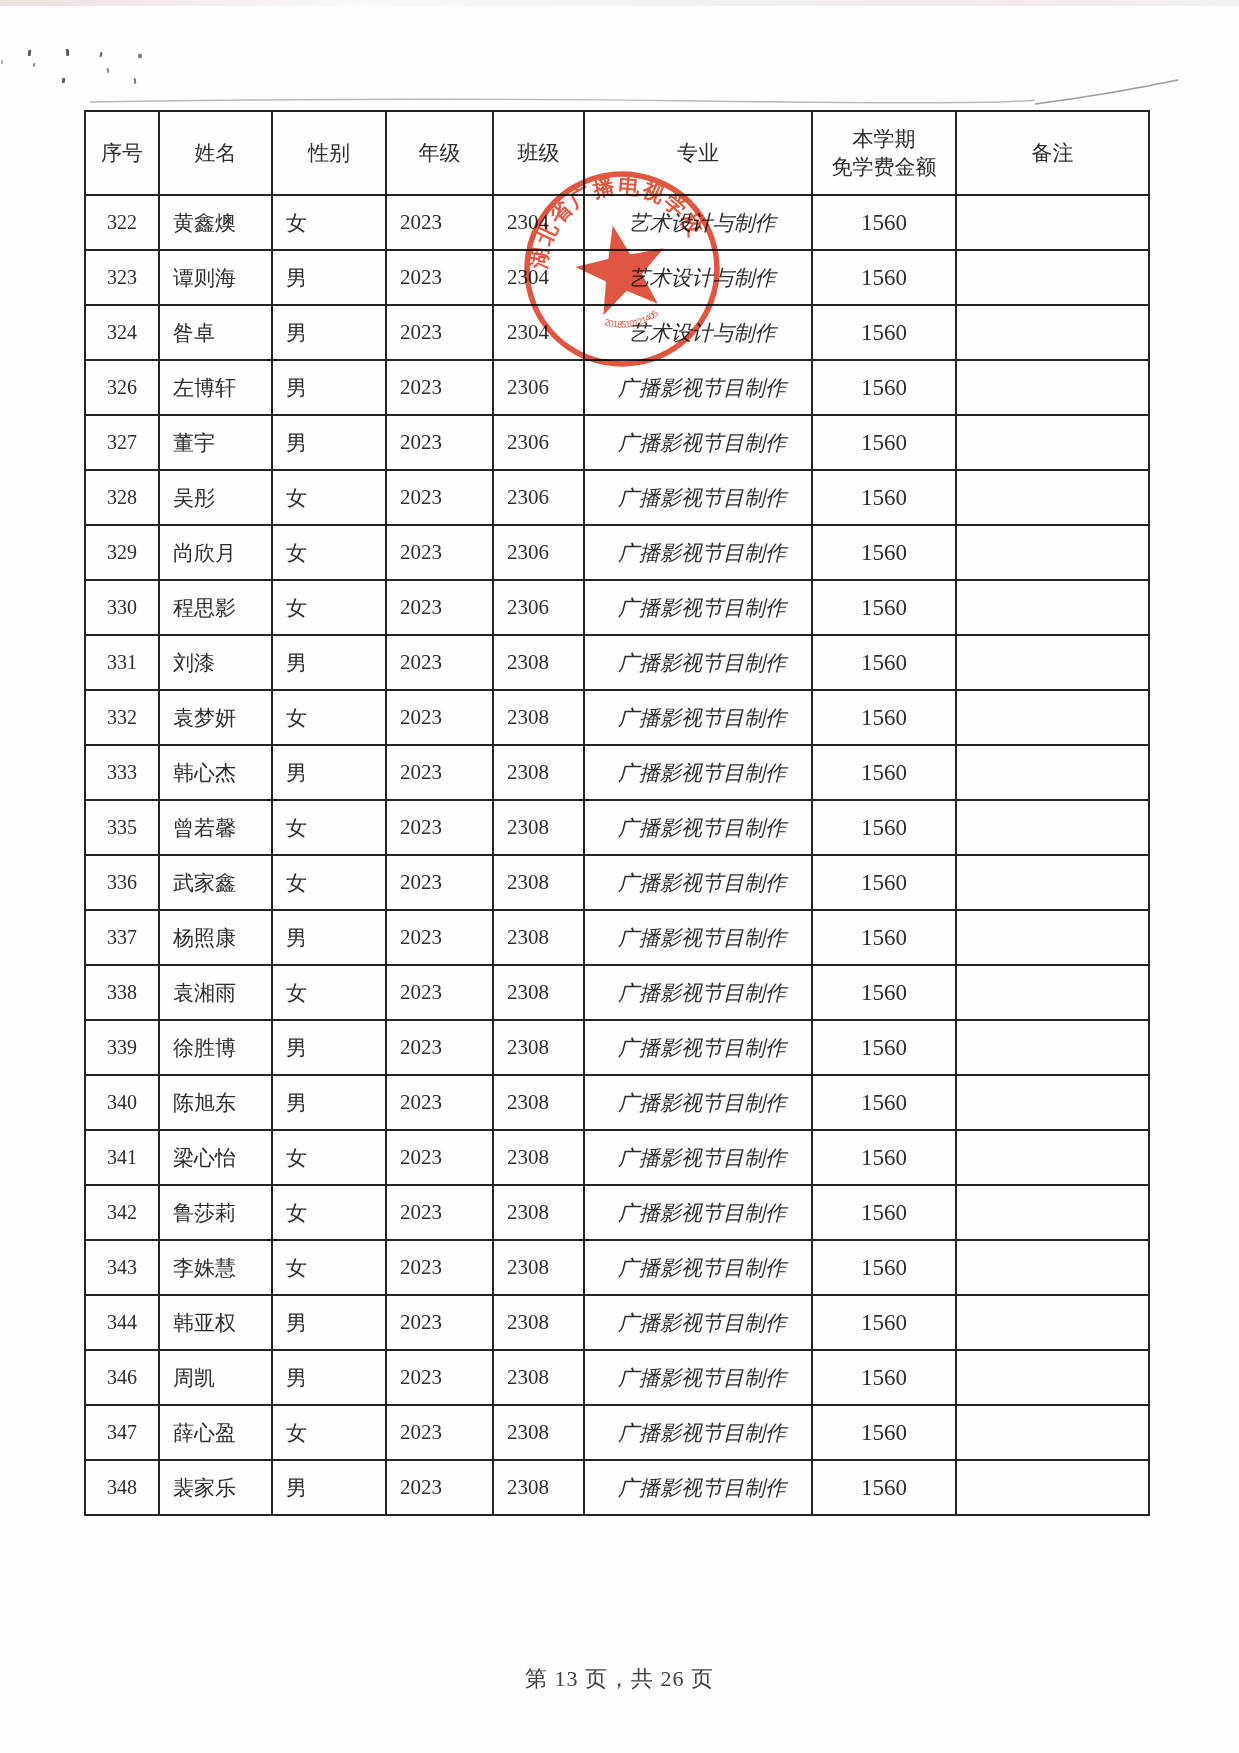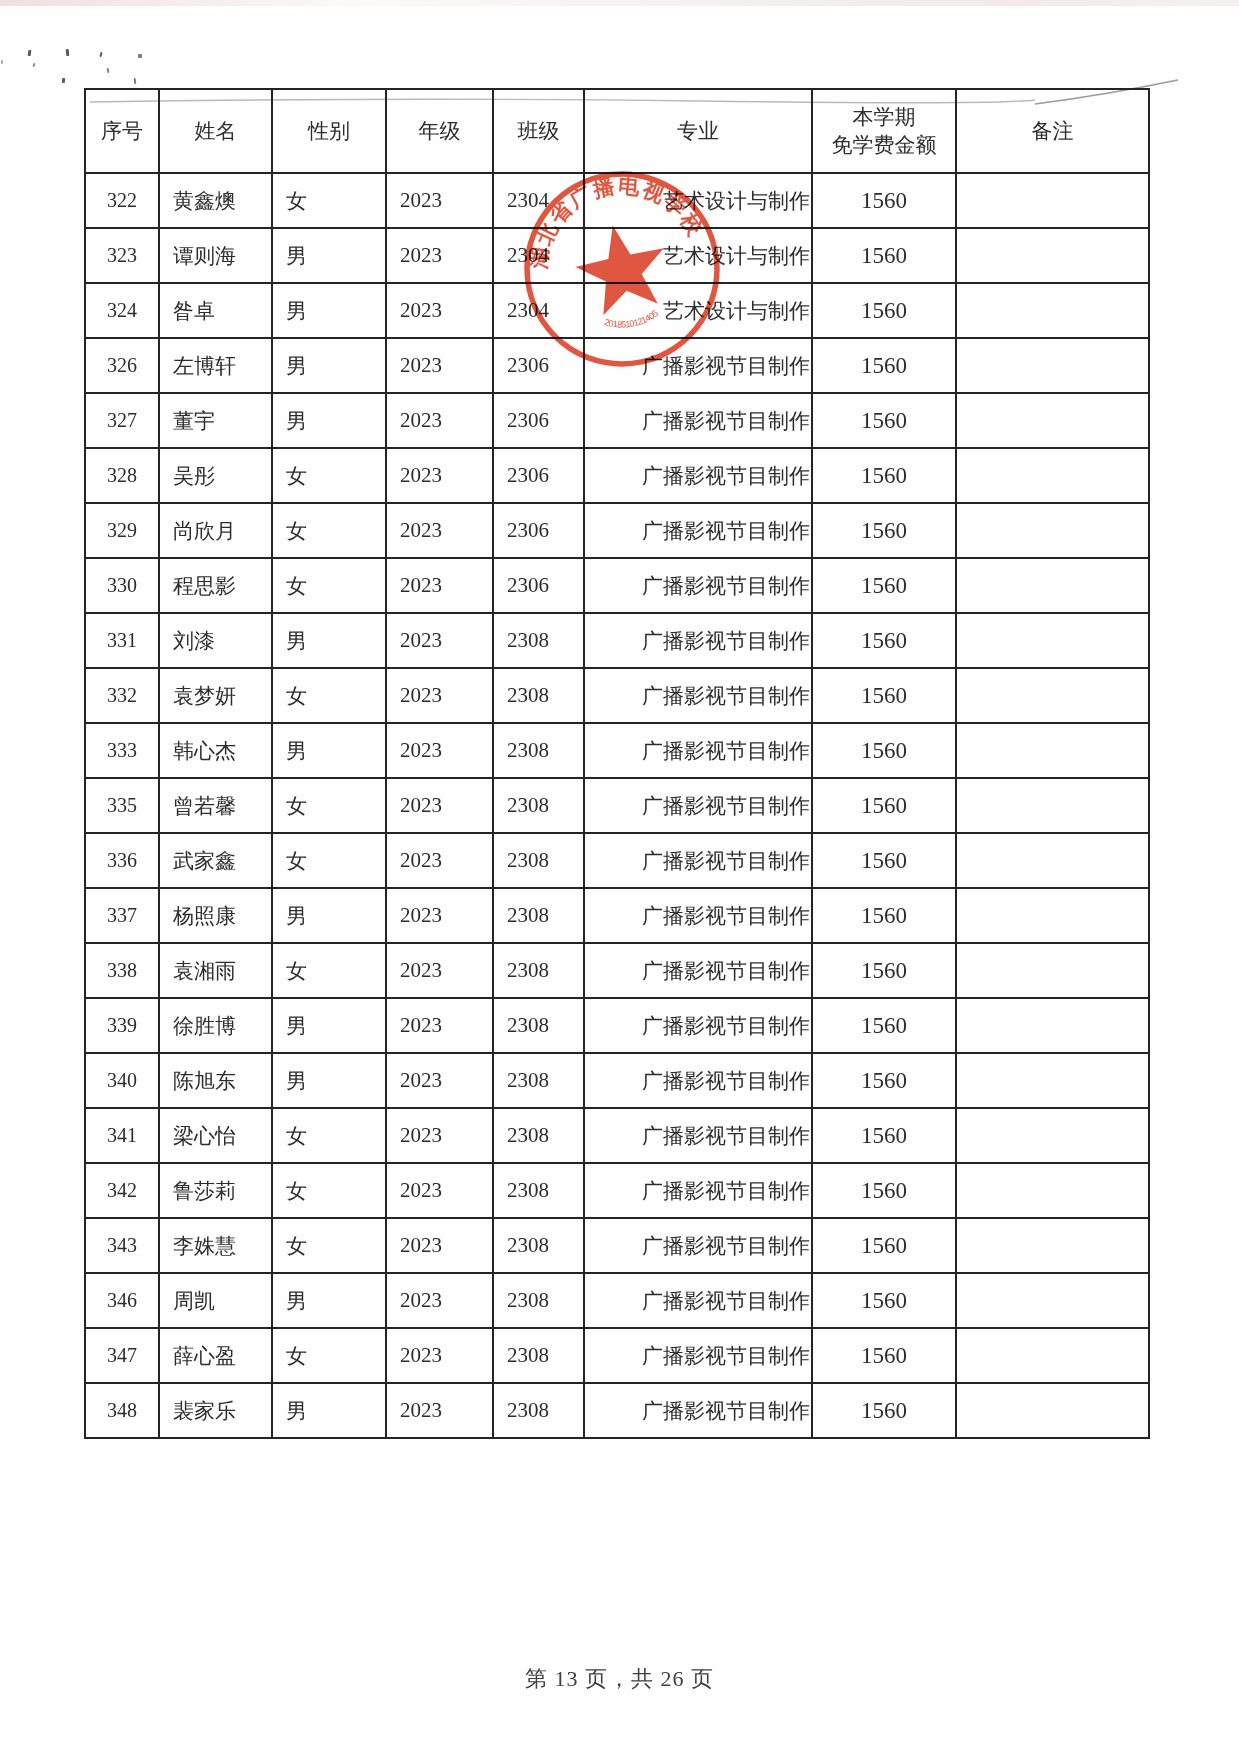--- a/index.html
+++ b/index.html
@@ -17,21 +17,21 @@
     position:absolute;left:0;top:0;width:100%;height:6px;
     background:linear-gradient(to right,
       rgba(214,166,166,.35), rgba(233,206,206,.12) 28%,
       rgba(205,196,196,.22) 55%, rgba(219,186,186,.30) 82%, rgba(206,186,186,.18));
     pointer-events:none;
   }
   .specks i{
     position:absolute;display:block;background:#5b5b5b;border-radius:1px;
   }
   .student-table{
-    position:absolute;left:84px;top:88px;
+    position:absolute;left:84px;top:110px;
     width:1064px;
     border-collapse:collapse;
     table-layout:fixed;
     font-size:21px;
   }
   .student-table th,.student-table td{
     border:2px solid #242424;
     font-weight:normal;
     color:#2d2d2d;
     overflow:hidden;
@@ -40,21 +40,21 @@
     height:80px;
     text-align:center;
     vertical-align:middle;
     white-space:pre-line;
     font-size:21px;
     line-height:1.35;
   }
   .student-table tbody td{height:51px;vertical-align:middle;}
   td.col-no{text-align:center;font-size:20px;}
   td.col-name,td.col-gender,td.col-grade,td.col-class{text-align:left;padding-left:13px;}
-  td.col-major{text-align:right;padding-left:9px;}
+  td.col-major{text-align:center;padding-left:9px;font-style:italic;}
   td.col-amount{text-align:center;font-size:23px;}
   td.col-remark{text-align:center;}
   .page-footer{
     position:absolute;left:0;top:1664px;width:100%;
     text-align:center;
     font-size:22px;
     letter-spacing:1px;
     color:#404040;
   }
   
@@ -315,20 +315,30 @@
           <td class="col-no">343</td>
           <td class="col-name">李姝慧</td>
           <td class="col-gender">女</td>
           <td class="col-grade">2023</td>
           <td class="col-class">2308</td>
           <td class="col-major">广播影视节目制作</td>
           <td class="col-amount">1560</td>
           <td class="col-remark"></td>
         </tr>
         <tr>
+          <td class="col-no">344</td>
+          <td class="col-name">韩亚权</td>
+          <td class="col-gender">男</td>
+          <td class="col-grade">2023</td>
+          <td class="col-class">2308</td>
+          <td class="col-major">广播影视节目制作</td>
+          <td class="col-amount">1560</td>
+          <td class="col-remark"></td>
+        </tr>
+        <tr>
           <td class="col-no">346</td>
           <td class="col-name">周凯</td>
           <td class="col-gender">男</td>
           <td class="col-grade">2023</td>
           <td class="col-class">2308</td>
           <td class="col-major">广播影视节目制作</td>
           <td class="col-amount">1560</td>
           <td class="col-remark"></td>
         </tr>
         <tr>

